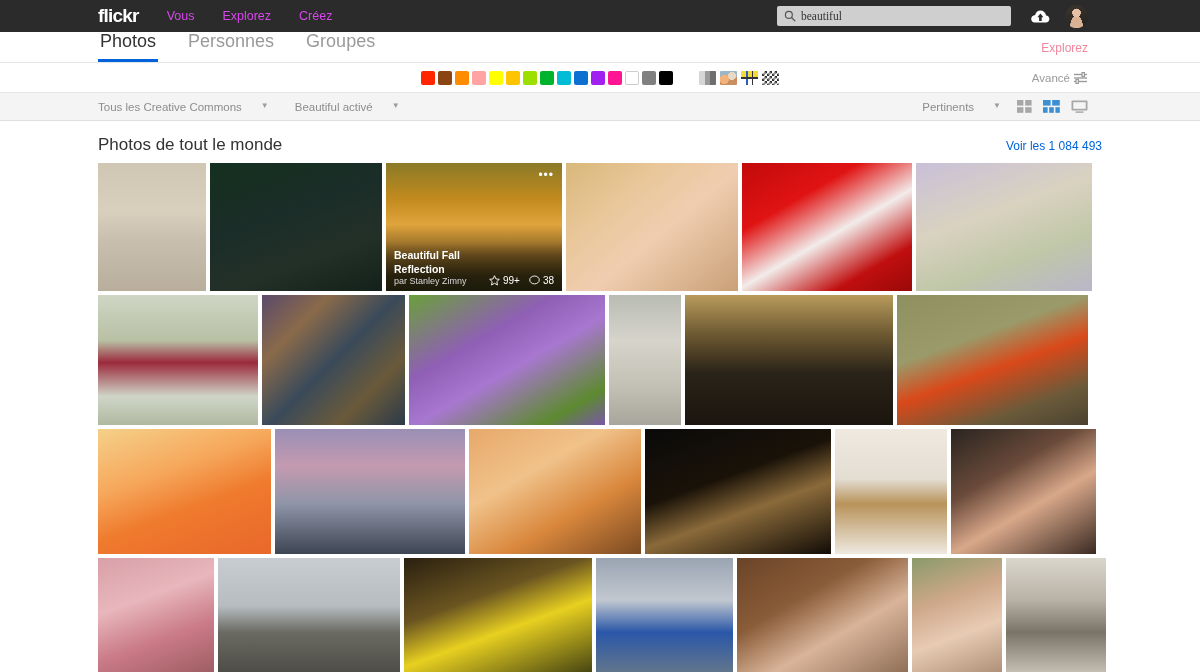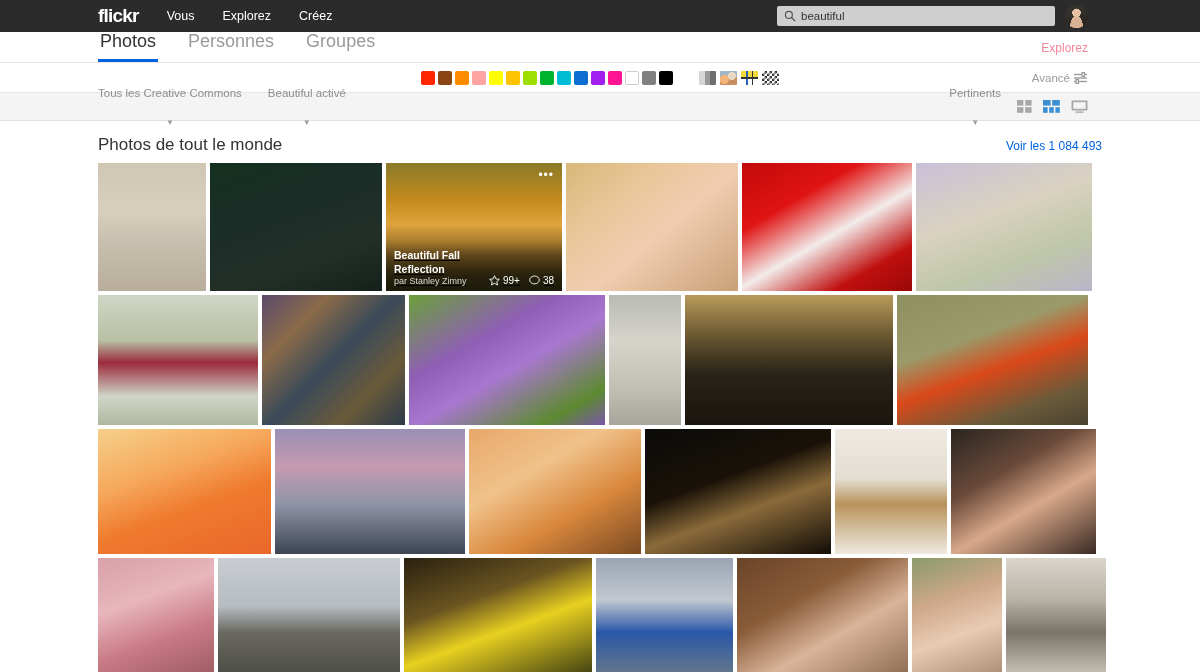--- a/index.html
+++ b/index.html
@@ -16,36 +16,36 @@
     display: flex; align-items: center;
     position: relative;
   }
   .logo {
     margin-left: 98px;
     color: #fff; font-size: 19px; font-weight: bold;
     letter-spacing: -0.8px;
   }
   .nav { display: flex; align-items: center; margin-left: 28px; }
   .nav-item {
-    color: #ffffff; font-size: 12.5px;
+    color: #d946ef; font-size: 12.5px;
     margin-right: 28px; cursor: pointer;
   }
   .top-right {
     position: absolute; right: 112px; top: 0; height: 32px;
     display: flex; align-items: center;
   }
   .search-wrap {
     position: relative; width: 234px; height: 20px;
   }
   .search-input {
-    width: 278px; height: 20px;
+    width: 234px; height: 20px;
     background: #cfcfcf; border: none; border-radius: 2px;
     padding: 0 8px 0 24px;
     font-size: 11.5px; color: #333;
-    font-family: Liberation Sans, sans-serif;
+    font-family: Liberation Serif, serif;
     outline: none;
   }
   .search-icon {
     position: absolute; left: 7px; top: 4px;
     width: 12px; height: 12px; pointer-events: none;
   }
   .cloud-btn {
     margin-left: 18px; width: 22px; height: 20px;
     display: flex; align-items: center; justify-content: center;
     cursor: pointer;
@@ -133,21 +133,21 @@
   
   .filterbar {
     height: 28px; background: #f4f4f4;
     border-bottom: 1px solid #e0e0e0;
     display: flex; align-items: center;
     position: relative;
   }
   .filters { display: flex; margin-left: 98px; gap: 26px; }
   .filter-item {
     font-size: 11.5px; color: #8d8d8d; cursor: pointer;
-    display: flex; align-items: center; gap: 19px; flex-direction: column;
+    display: flex; align-items: flex-start; gap: 19px;
   }
   .caret { font-size: 8px; color: #9d9d9d; }
   .filter-right {
     position: absolute; right: 112px;
     display: flex; align-items: center; gap: 16px;
   }
   .viewmodes { display: flex; gap: 11px; align-items: center; }
   .vm { cursor: pointer; }
 
   
@@ -161,21 +161,21 @@
 
   .row { display: flex; gap: 4px; margin-bottom: 4px; }
   .photo {
     position: relative; overflow: hidden; cursor: pointer;
     flex: none;
   }
   .ovl {
     position: absolute; left: 0; right: 0; bottom: 0;
     padding: 6px 8px 5px 8px;
     background: linear-gradient(180deg, rgba(0,0,0,0) 0%, rgba(0,0,0,0.55) 70%);
-    display: flex; align-items: flex-end; justify-content: space-between; text-decoration: underline;
+    display: flex; align-items: flex-end; justify-content: space-between;
   }
   .ovl-title { font-size: 10.5px; font-weight: bold; color: #fff; line-height: 1.35; }
   .ovl-author { font-size: 9px; color: #d8d8d8; }
   .ovl-stats { display: flex; gap: 9px; align-items: center; color: #fff; font-size: 10px; }
   .stat { display: flex; align-items: flex-start; gap: 3px; }
   .more-dots {
     position: absolute; top: 6px; right: 8px;
     color: #fff; font-size: 12px; letter-spacing: 1px;
     line-height: 1; cursor: pointer;
   }

